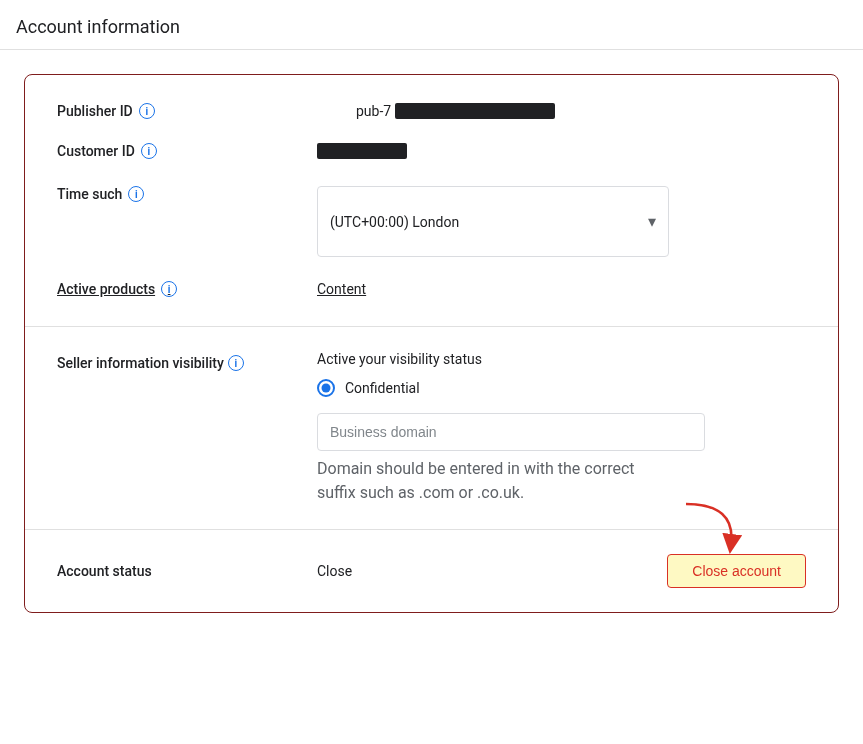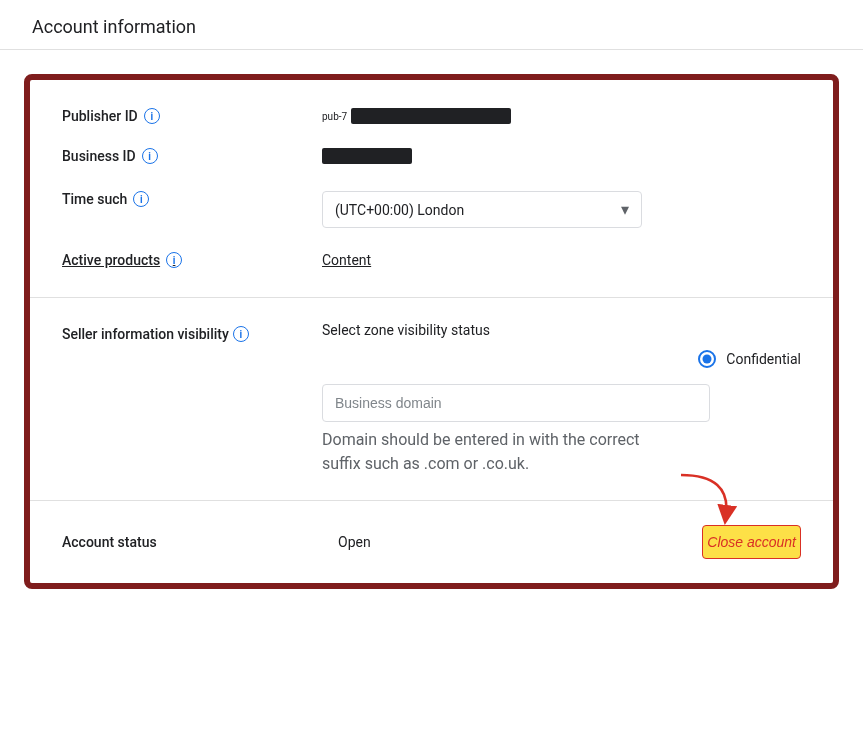--- a/index.html
+++ b/index.html
@@ -4,33 +4,33 @@
   <style>
     * { box-sizing: border-box; margin: 0; padding: 0; }
     body {
       font-family: 'Google Sans', Roboto, Arial, sans-serif;
       font-size: 14px;
       color: #202124;
       background: #fff;
       padding: 0;
     }
     .page-header {
-      padding: 16px 24px 12px 32px;
+      padding: 16px 24px 12px 16px;
       border-bottom: 1px solid #e0e0e0;
     }
     .page-title {
       font-size: 18px;
       font-weight: 400;
       color: #202124;
     }
     .page-content {
       padding: 24px;
     }
     .card {
-      border: 6px solid #7f1d1d;
+      border: 1px solid #7f1d1d;
       border-radius: 8px;
       overflow: hidden;
       max-width: 830px;
     }
     .card-section {
       padding: 24px 32px;
       border-bottom: 1px solid #e0e0e0;
     }
     .card-section:last-child {
       border-bottom: none;
@@ -85,45 +85,45 @@
     }
     .redacted-customer {
       width: 90px;
     }
     .publisher-id-value {
       display: flex;
       align-items: center;
       gap: 4px;
     }
     .pub-prefix {
-      font-size: 10px;
+      font-size: 14px;
+      margin-left: 39px;
     }
     .timezone-select {
       display: flex;
       align-items: center;
       justify-content: space-between;
       border: 1px solid #dadce0;
       border-radius: 4px;
-      padding: 8px 12px;
-      width: 320px;
+      padding: 25px 12px;
+      width: 352px;
       cursor: pointer;
       background: #fff;
       font-size: 14px;
       color: #202124;
     }
     .chevron-down {
       font-size: 16px;
       color: #5f6368;
     }
     .radio-group {
       display: flex;
       flex-direction: column;
       gap: 12px;
       margin-top: 4px;
-      align-items: flex-end;
     }
     .radio-label {
       display: flex;
       align-items: center;
       gap: 10px;
       font-size: 14px;
       cursor: pointer;
     }
     .radio-input {
       appearance: none;
@@ -198,28 +198,27 @@
       color: #202124;
       min-width: 260px;
     }
     .account-status-value {
       font-size: 14px;
       color: #202124;
     }
     .close-account-btn {
       border: 1.5px solid #d93025;
       color: #d93025;
-      background: #fde047;
-      padding: 8px 4px;
+      background: #fef9c3;
+      padding: 8px 24px;
       border-radius: 4px;
       font-size: 14px;
       font-weight: 500;
       cursor: pointer;
       transition: background 0.2s;
-      font-style: italic;
     }
     .status-row {
       display: flex;
       align-items: center;
       justify-content: space-between;
       position: relative;
     }
   </style>
 </head>
 <body>
@@ -239,21 +238,21 @@
           <span class="info-icon">i</span>
         </div>
         <div class="field-value publisher-id-value">
           <span class="pub-prefix">pub-7</span>
           <span class="redacted-bar redacted-publisher"></span>
         </div>
       </div>
 
       <div class="field-row">
         <div class="field-label">
-          <span>Business ID</span>
+          <span>Customer ID</span>
           <span class="info-icon">i</span>
         </div>
         <div class="field-value">
           <span class="redacted-bar redacted-customer"></span>
         </div>
       </div>
 
       <div class="field-row">
         <div class="field-label">
           <span>Time such</span>
@@ -279,38 +278,38 @@
 
     </div>
 
     <div class="card-section">
       <div class="visibility-label-row">
         <div class="visibility-label">
           <span>Seller information visibility</span>
           <span class="info-icon">i</span>
         </div>
         <div class="visibility-content">
-          <div class="visibility-subtitle">Select zone visibility status</div>
+          <div class="visibility-subtitle">Active your visibility status</div>
           <div class="radio-group">
             <label class="radio-label">
               <input type="radio" name="visibility" class="radio-input" checked="" style="">
               <span>Confidential</span>
             </label>
           </div>
           <input type="text" class="business-domain-input" placeholder="Business domain" style="">
           <div class="domain-hint">Domain should be entered in with the correct suffix such as .com or .co.uk.</div>
         </div>
       </div>
     </div>
 
     <div class="card-section">
       <div class="status-row">
-        <div style="display:flex; align-items:flex-end; gap:16px;">
+        <div style="display:flex; align-items:flex-end; gap:0;">
           <span class="account-status-label">Account status</span>
-          <span class="account-status-value" style="margin-left: 0;">Open</span>
+          <span class="account-status-value" style="margin-left: 0;">Close</span>
         </div>
         <div style="display:flex; flex-direction:column; align-items:flex-end; position:relative;">
 
           <svg width="70" height="55" viewBox="0 0 70 55" style="position:absolute; top:-55px; right:60px;">
             <defs>
               <marker id="arrowhead" markerWidth="8" markerHeight="8" refX="4" refY="4" orient="auto">
                 <path d="M0,0 L8,4 L0,8 Z" fill="#d93025"></path>
               </marker>
             </defs>
             <path d="M 10,5 Q 60,5 55,45" stroke="#d93025" stroke-width="2.5" fill="none" marker-end="url(#arrowhead)"></path>

